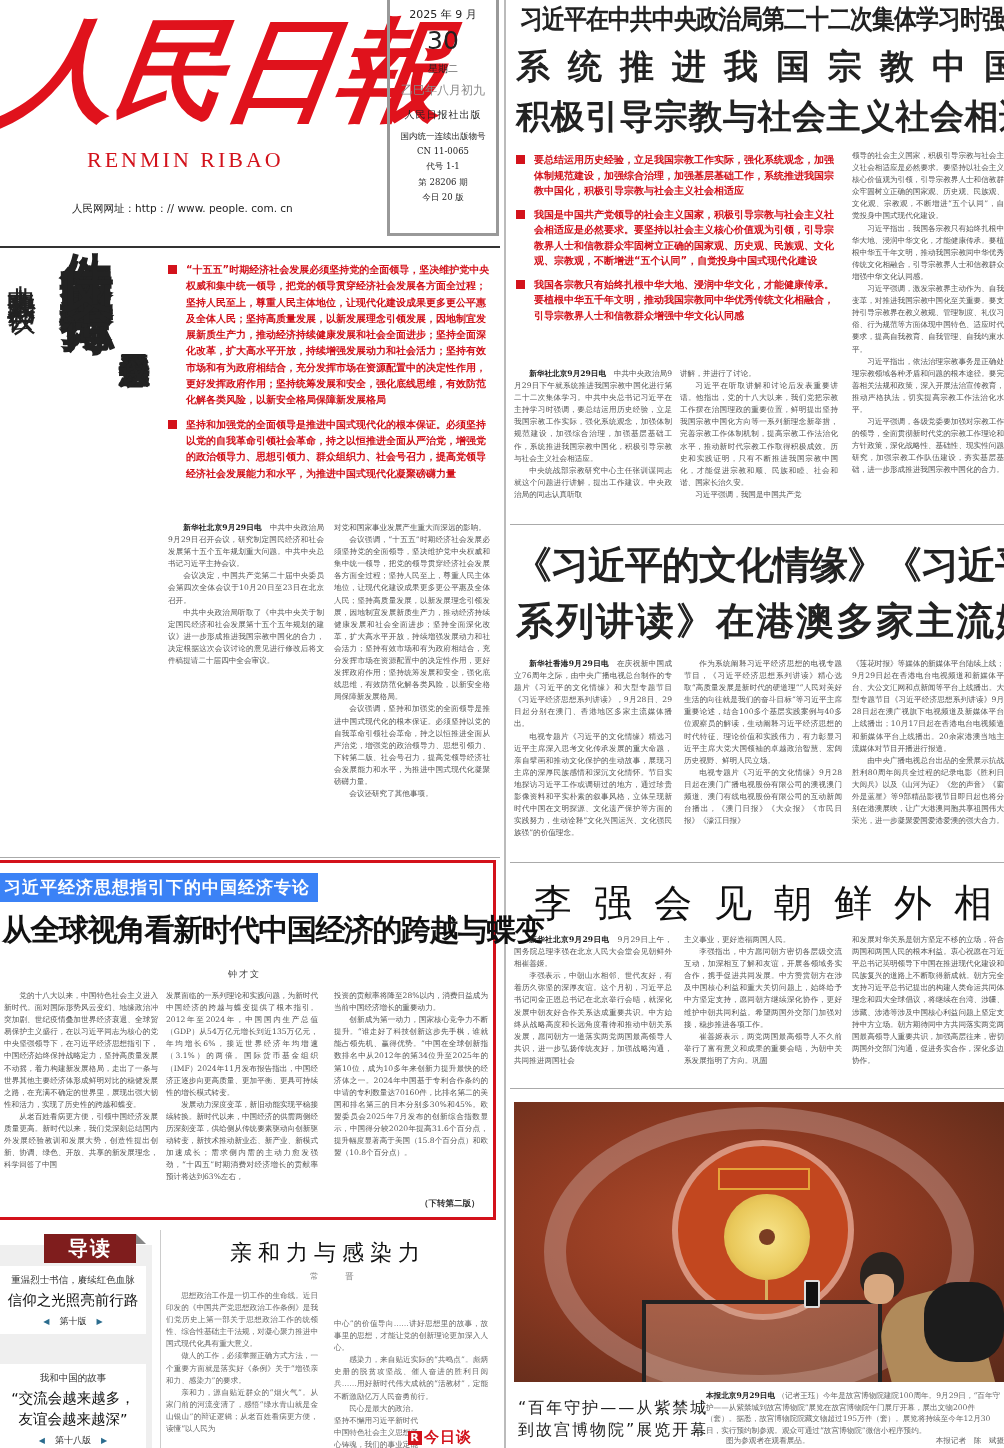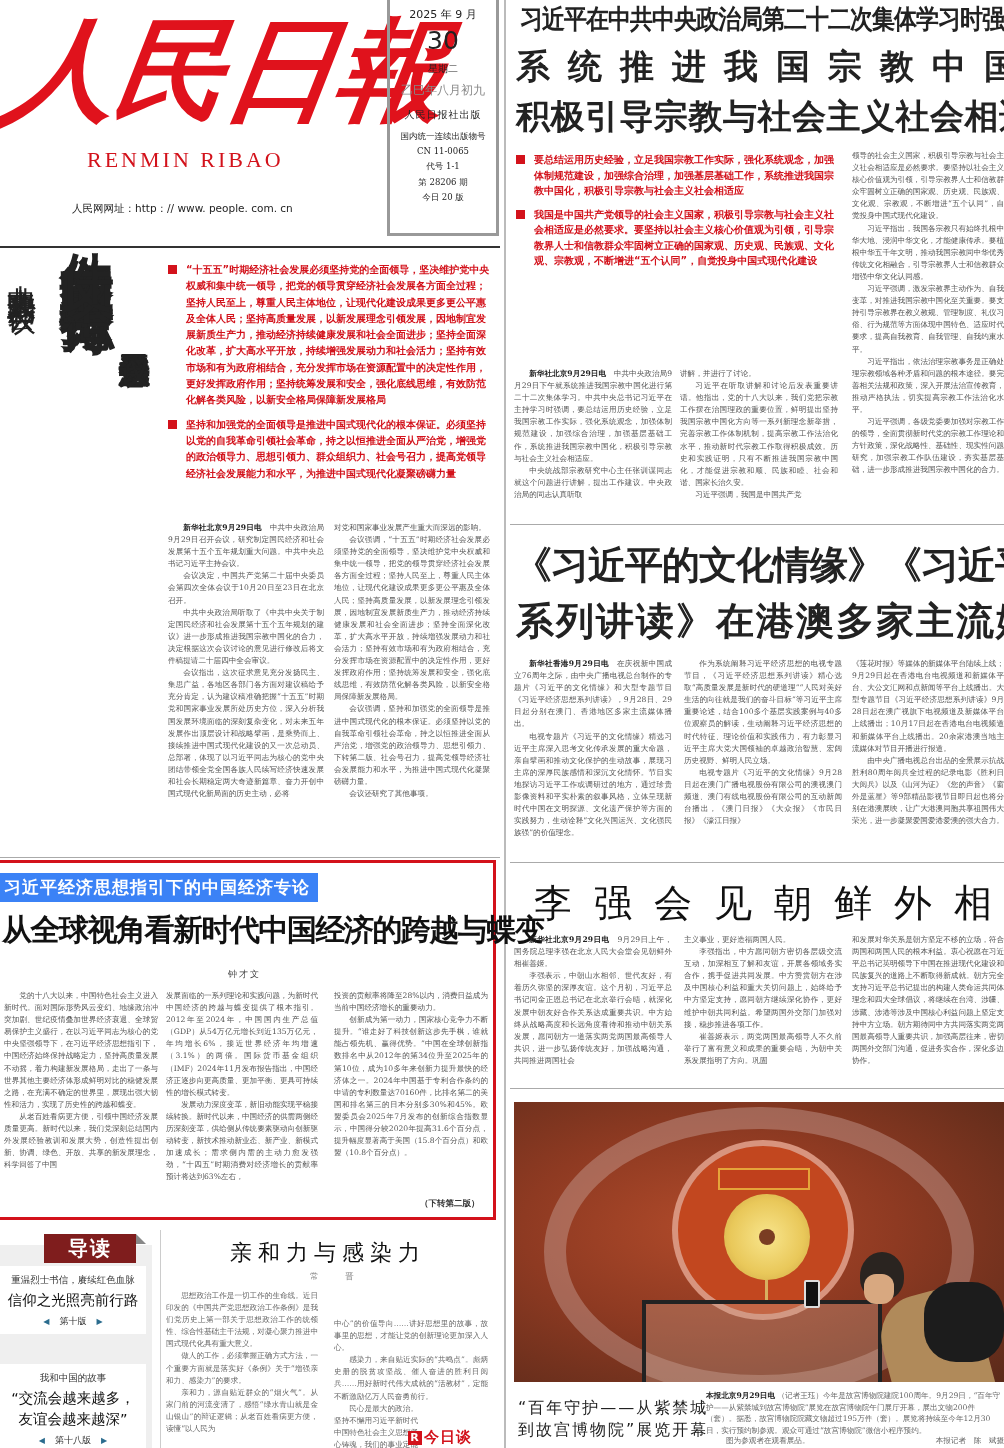--- a/index.html
+++ b/index.html
@@ -131,20 +131,21 @@
 <div class="hthin" style="left:510px;top:1088px;width:494px;"></div>
 <div class="vline" style="left:160px;top:1230px;height:218px;width:1px;background:#ccc;"></div>
 
 <div id="lead-kicker" class="abs">习近平在中共中央政治局第二十二次集体学习时强调</div>
 <div id="lead-title1" class="abs">系统推进我国宗教中国化</div>
 <div id="lead-title2" class="abs">积极引导宗教与社会主义社会相适应</div>
 
 <div id="lead-bullets" class="bullets">
   <div class="bullet"><span class="sq"></span><span>要总结运用历史经验，立足我国宗教工作实际，强化系统观念，加强体制规范建设，加强综合治理，加强基层基础工作，系统推进我国宗教中国化，积极引导宗教与社会主义社会相适应</span></div>
   <div class="bullet"><span class="sq"></span><span>我国是中国共产党领导的社会主义国家，积极引导宗教与社会主义社会相适应是必然要求。要坚持以社会主义核心价值观为引领，引导宗教界人士和信教群众牢固树立正确的国家观、历史观、民族观、文化观、宗教观，不断增进“五个认同”，自觉投身中国式现代化建设</span></div>
+  <div class="bullet"><span class="sq"></span><span>我国各宗教只有始终扎根中华大地、浸润中华文化，才能健康传承。要植根中华五千年文明，推动我国宗教同中华优秀传统文化相融合，引导宗教界人士和信教群众增强中华文化认同感</span></div>
 </div>
 
 <div class="body" style="left:514px;top:368px;width:158px;">
   <p><b>新华社北京9月29日电</b>　<span>中共中央政治局9月29日下午就系统推进我国宗教中国化进行第二十二次集体学习。中共中央总书记习近平在主持学习时强调，要总结运用历史经验，立足我国宗教工作实际，强化系统观念，加强体制规范建设，加强综合治理，加强基层基础工作，系统推进我国宗教中国化，积极引导宗教与社会主义社会相适应。</span></p>
   <p>中央统战部宗教研究中心主任张训谋同志就这个问题进行讲解，提出工作建议。中央政治局的同志认真听取</p>
 </div>
 <div class="body" style="left:680px;top:368px;width:158px;">
   <p style="text-indent:0">讲解，并进行了讨论。</p>
   <p>习近平在听取讲解和讨论后发表重要讲话。他指出，党的十八大以来，我们党把宗教工作摆在治国理政的重要位置，鲜明提出坚持我国宗教中国化方向等一系列新理念新举措，完善宗教工作体制机制，提高宗教工作法治化水平，推动新时代宗教工作取得积极成效。历史和实践证明，只有不断推进我国宗教中国化，才能促进宗教和顺、民族和睦、社会和谐、国家长治久安。</p>
   <p>习近平强调，我国是中国共产党</p>
@@ -163,21 +164,20 @@
 
 <div id="plenum-bullets" class="bullets">
   <div class="bullet"><span class="sq"></span><span>“十五五”时期经济社会发展必须坚持党的全面领导，坚决维护党中央权威和集中统一领导，把党的领导贯穿经济社会发展各方面全过程；坚持人民至上，尊重人民主体地位，让现代化建设成果更多更公平惠及全体人民；坚持高质量发展，以新发展理念引领发展，因地制宜发展新质生产力，推动经济持续健康发展和社会全面进步；坚持全面深化改革，扩大高水平开放，持续增强发展动力和社会活力；坚持有效市场和有为政府相结合，充分发挥市场在资源配置中的决定性作用，更好发挥政府作用；坚持统筹发展和安全，强化底线思维，有效防范化解各类风险，以新安全格局保障新发展格局</span></div>
   <div class="bullet"><span class="sq"></span><span>坚持和加强党的全面领导是推进中国式现代化的根本保证。必须坚持以党的自我革命引领社会革命，持之以恒推进全面从严治党，增强党的政治领导力、思想引领力、群众组织力、社会号召力，提高党领导经济社会发展能力和水平，为推进中国式现代化凝聚磅礴力量</span></div>
 </div>
 
 <div class="body" style="left:168px;top:522px;width:156px;">
   <p><b>新华社北京9月29日电</b>　<span>中共中央政治局9月29日召开会议，研究制定国民经济和社会发展第十五个五年规划重大问题。中共中央总书记习近平主持会议。</span></p>
   <p>会议决定，中国共产党第二十届中央委员会第四次全体会议于10月20日至23日在北京召开。</p>
   <p>中共中央政治局听取了《中共中央关于制定国民经济和社会发展第十五个五年规划的建议》进一步形成推进我国宗教中国化的合力，决定根据这次会议讨论的意见进行修改后将文件稿提请二十届四中全会审议。</p>
-  <p>会议指出，这次征求意见充分发扬民主、集思广益，各地区各部门各方面对建议稿给予充分肯定，认为建议稿准确把握“十五五”时期党和国家事业发展所处历史方位，深入分析我国发展环境面临的深刻复杂变化，对未来五年发展作出顶层设计和战略擘画，是乘势而上、接续推进中国式现代化建设的又一次总动员、总部署，体现了以习近平同志为核心的党中央团结带领全党全国各族人民续写经济快速发展和社会长期稳定两大奇迹新篇章、奋力开创中国式现代化新局面的历史主动，必将</p>
 </div>
 <div class="body" style="left:334px;top:522px;width:156px;">
   <p style="text-indent:0">对党和国家事业发展产生重大而深远的影响。</p>
   <p>会议强调，“十五五”时期经济社会发展必须坚持党的全面领导，坚决维护党中央权威和集中统一领导，把党的领导贯穿经济社会发展各方面全过程；坚持人民至上，尊重人民主体地位，让现代化建设成果更多更公平惠及全体人民；坚持高质量发展，以新发展理念引领发展，因地制宜发展新质生产力，推动经济持续健康发展和社会全面进步；坚持全面深化改革，扩大高水平开放，持续增强发展动力和社会活力；坚持有效市场和有为政府相结合，充分发挥市场在资源配置中的决定性作用，更好发挥政府作用；坚持统筹发展和安全，强化底线思维，有效防范化解各类风险，以新安全格局保障新发展格局。</p>
   <p>会议强调，坚持和加强党的全面领导是推进中国式现代化的根本保证。必须坚持以党的自我革命引领社会革命，持之以恒推进全面从严治党，增强党的政治领导力、思想引领力、下转第二版、社会号召力，提高党领导经济社会发展能力和水平，为推进中国式现代化凝聚磅礴力量。</p>
   <p>会议还研究了其他事项。</p>
 </div>
 
 <div id="hk-title1" class="abs">《习近平的文化情缘》《习近平经济思想</div>
 <div id="hk-title2" class="abs">系列讲读》在港澳多家主流媒体播出</div>

